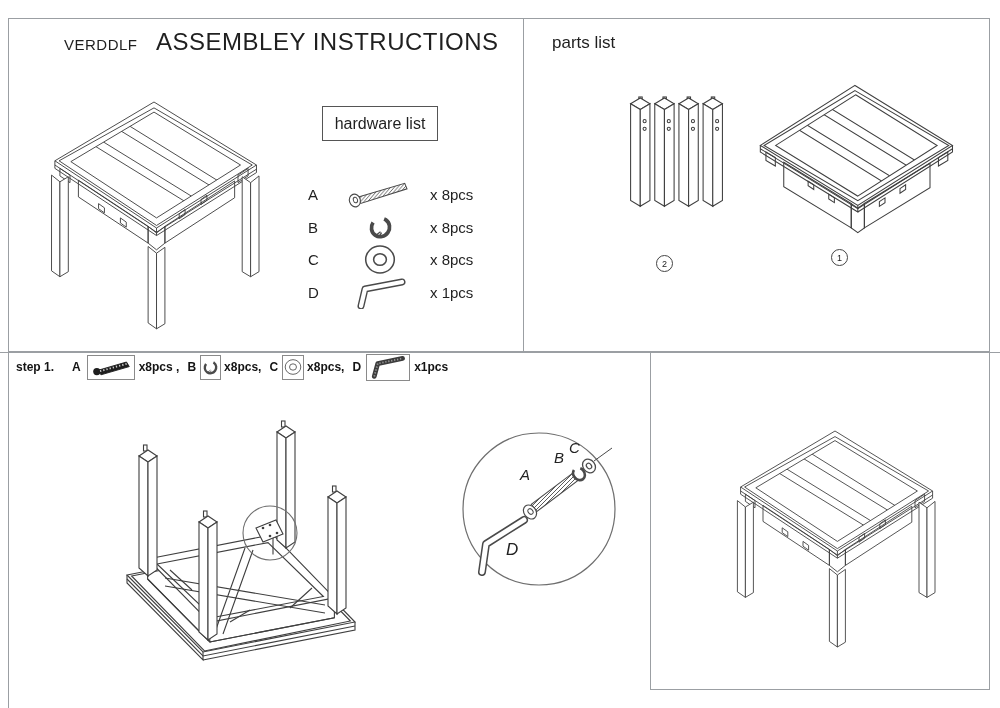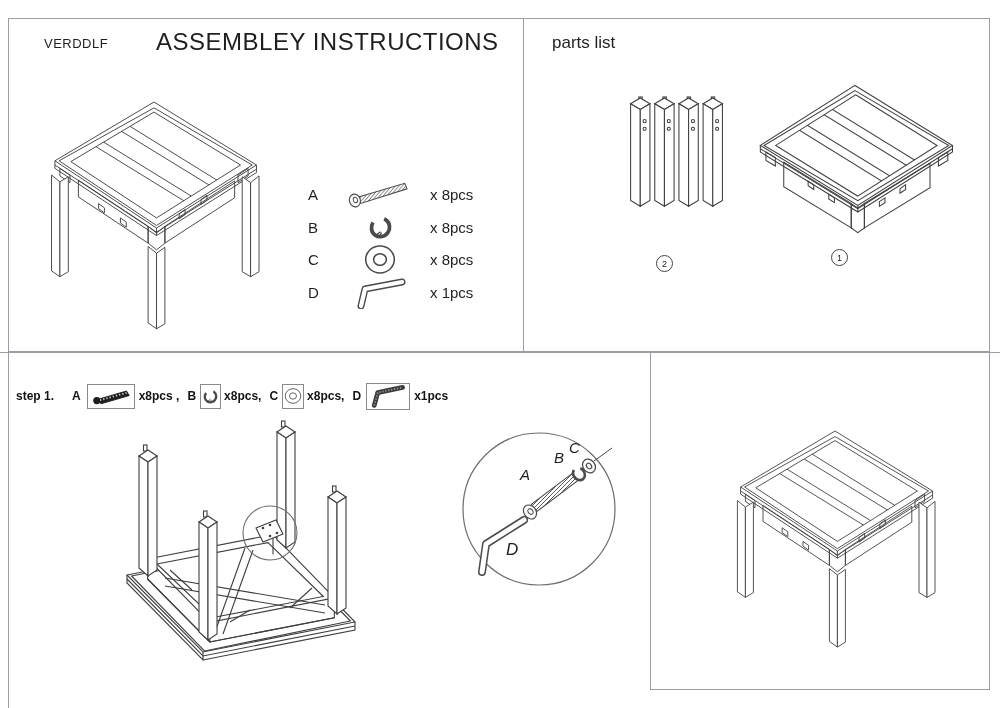--- a/index.html
+++ b/index.html
@@ -2,32 +2,32 @@
 <html><head>
 <meta charset="utf-8">
 <style>
   html,body{margin:0;padding:0;background:#ffffff;}
   #page{position:relative;width:1000px;height:708px;background:#ffffff;overflow:hidden;
         font-family:"Liberation Sans", sans-serif;color:#1f1f1f;}
   .abs{position:absolute;}
   .panel{position:absolute;border:1px solid #9b9fa3;background:#ffffff;box-sizing:border-box;}
   .hline{position:absolute;height:1px;background:#9b9fa3;}
   .vline{position:absolute;width:1px;background:#9b9fa3;}
-  #product-code{left:44px;top:36px;font-size:13px;letter-spacing:.5px;}
+  #product-code{left:64px;top:36px;font-size:15px;letter-spacing:.5px;}
   #main-title{left:156px;top:28px;font-size:24px;font-weight:normal;letter-spacing:.5px;}
   #hardware-box{left:322px;top:106px;width:114px;height:33px;border:1.5px solid #555;
                 display:flex;align-items:center;justify-content:center;font-size:16px;}
   .hw-row{position:absolute;left:308px;width:175px;height:33px;display:flex;align-items:center;}
   .hw-letter{width:22px;font-size:15px;}
   .hw-icon{width:100px;display:flex;align-items:center;justify-content:center;}
   .hw-qty{font-size:15px;white-space:nowrap;}
   #parts-title{left:552px;top:33px;font-size:17px;}
   .badge{position:absolute;width:15px;height:15px;border:1px solid #444;border-radius:50%;
          display:flex;align-items:center;justify-content:center;font-size:9px;color:#222;background:#fff;}
-  #step-row{position:absolute;left:16px;top:353px;height:28px;display:flex;align-items:center;font-size:12px;font-weight:600;color:#141414;margin-top:29px;}
+  #step-row{position:absolute;left:16px;top:353px;height:28px;display:flex;align-items:center;font-size:12px;font-weight:600;color:#141414;}
   #step-row .sbox{border:1px solid #8a8a8a;display:flex;align-items:center;justify-content:center;background:#fff;}
   #step-row .gap{display:inline-block;}
   .detail-label{position:absolute;font-style:italic;font-size:15px;color:#222;}
   svg{display:block;}
 </style>
 </head>
 <body>
 
 <div id="page">
 
@@ -107,20 +107,23 @@
         <polygon points="28,112 28,226 38,233 38,120"></polygon>
         <polygon points="38,120 38,233 48,227 48,114"></polygon>
         <polygon points="255,114 255,227 265,233 265,121"></polygon>
         <polygon points="265,121 265,233 275,227 275,113"></polygon>
         <polygon points="143,197 143,288 153,295 153,205"></polygon>
         <polygon points="153,205 153,295 163,289 163,198"></polygon>
       </g>
     </g>
   </svg>
 
+  <div class="abs" id="hardware-box">
+    <span>hardware list</span>
+  </div>
 
   <div class="hw-row" style="top:178px;">
     <span class="hw-letter">A</span>
     <span class="hw-icon">
         <svg width="66" height="25" style="transform:rotate(-4deg)">
           <use href="#i-bolt"></use>
         </svg>
       </span>
     <span class="hw-qty">x 8pcs</span>
   </div>

